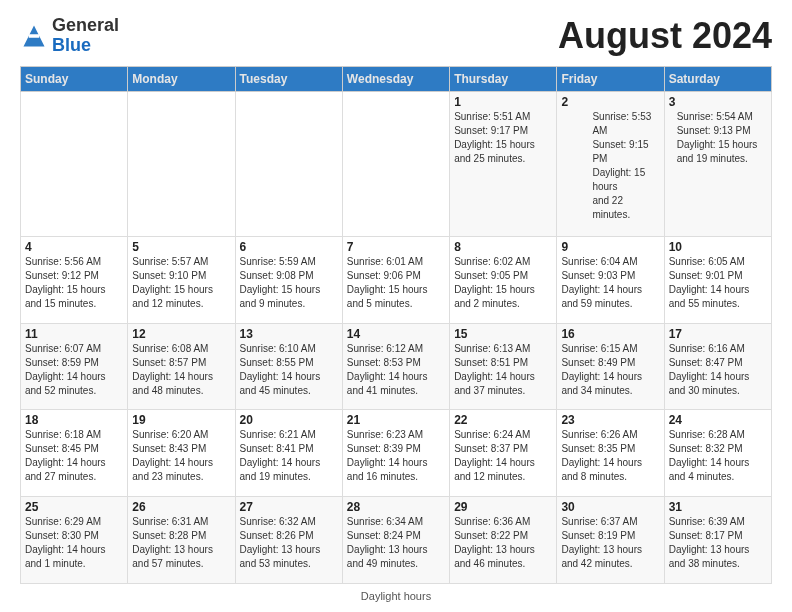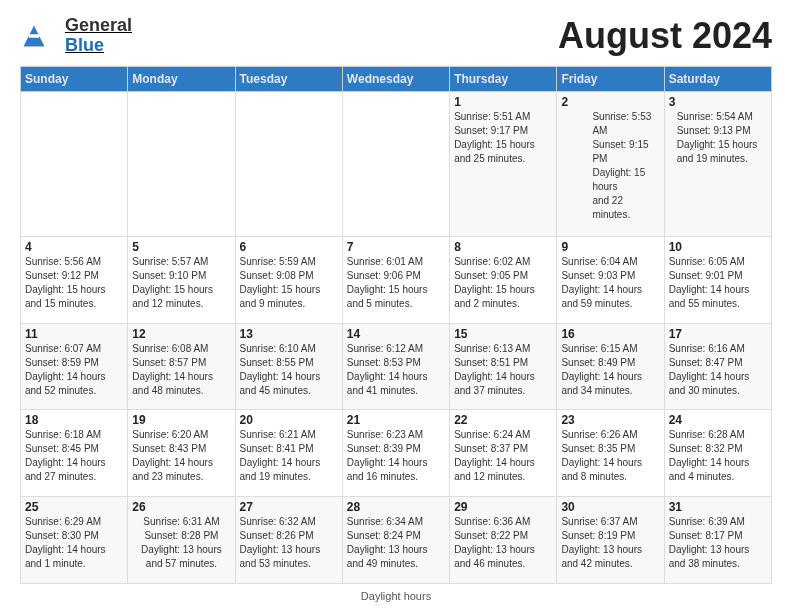--- a/index.html
+++ b/index.html
@@ -19,22 +19,21 @@
     }
     .header {
       display: flex;
       justify-content: space-between;
       align-items: flex-start;
       margin-bottom: 10px;
     }
     .logo {
       display: flex;
       align-items: center;
-      gap: 17px;
-      text-decoration: underline;
+      gap: 4px;
     }
     .logo-text {
       font-size: 18px;
       font-weight: bold;
       line-height: 1.1;
     }
     .logo-general { color: #333; }
     .logo-blue { color: #1a6bbf; }
     .logo-icon {
       width: 28px;
@@ -320,21 +319,21 @@
         <tr>
           <td>
             <span class="day-num">25</span>
             <div class="day-info" style="white-space: pre-line;">Sunrise: 6:29 AM
 Sunset: 8:30 PM
 Daylight: 14 hours
 and 1 minute.</div>
           </td>
           <td>
             <span class="day-num">26</span>
-            <div class="day-info" style="white-space: pre-line; text-align: center;">Sunrise: 6:31 AM
+            <div class="day-info" style="white-space: pre-line;">Sunrise: 6:31 AM
 Sunset: 8:28 PM
 Daylight: 13 hours
 and 57 minutes.</div>
           </td>
           <td>
             <span class="day-num">27</span>
             <div class="day-info" style="white-space: pre-line;">Sunrise: 6:32 AM
 Sunset: 8:26 PM
 Daylight: 13 hours
 and 53 minutes.</div>

